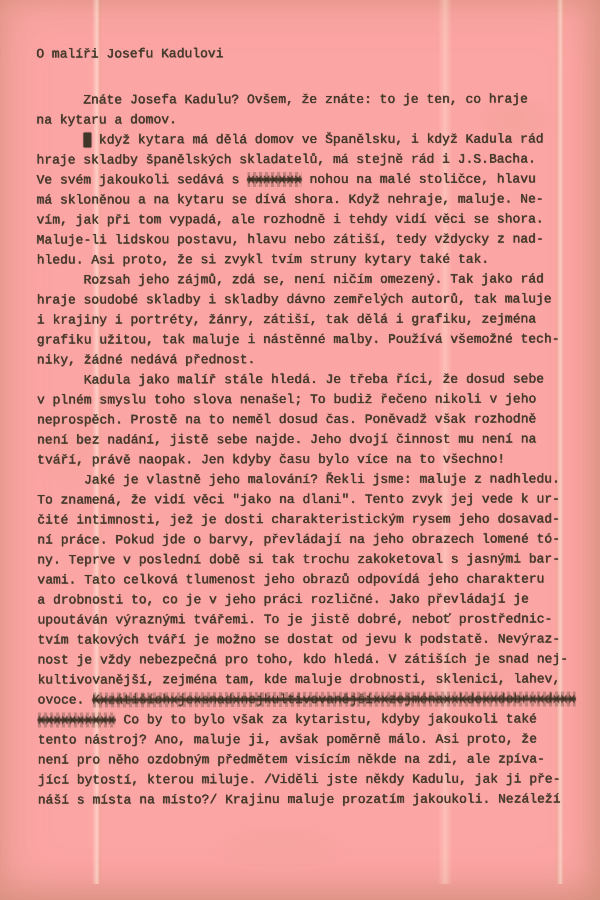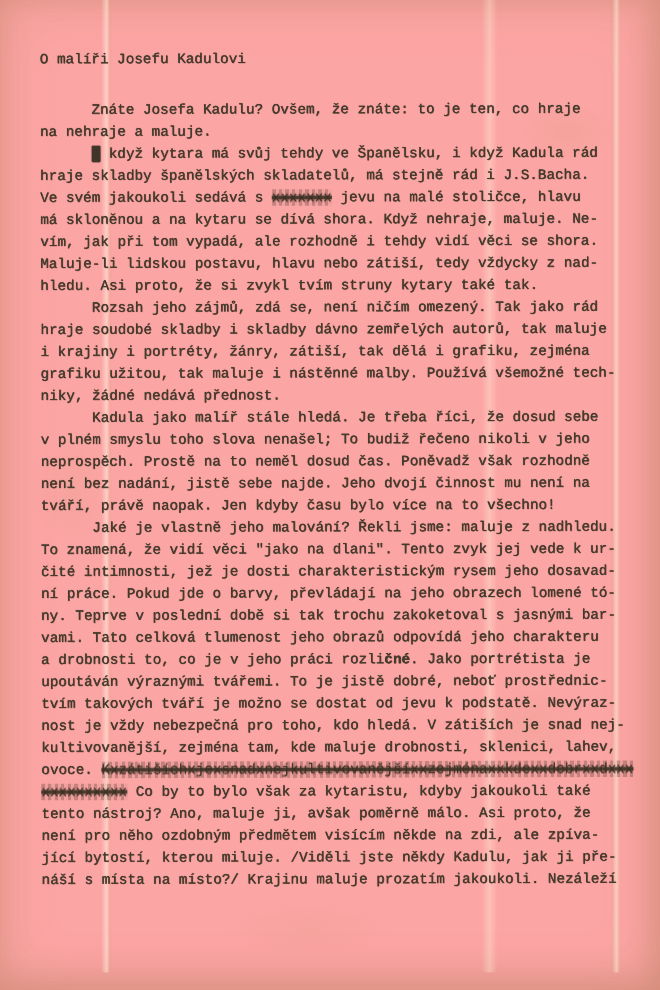--- a/index.html
+++ b/index.html
@@ -44,21 +44,21 @@
   
   .content{
     position:absolute;left:37px;top:44px;width:540px;
     color:var(--ink,#453a2c);
     font-size:13px;line-height:20px;
     transform:rotate(-0.12deg);
     text-shadow:0 0 0.7px currentColor,0.4px 0.3px 0.6px rgba(70,55,35,0.55);
   }
   .title{font-size:13px;font-weight:normal;margin:0 0 26px 0;white-space:pre;}
   .line{white-space:pre;height:20px;}
-  .b{font-weight:bold;}
+  .b{font-weight:normal;}
   
   .strike{
     color:rgba(64,52,37,0.92);
     text-decoration:line-through;
     text-decoration-thickness:3px;
     text-decoration-color:rgba(58,47,34,0.8);
     background:repeating-linear-gradient(90deg,rgba(62,50,36,0.30) 0 3px,rgba(62,50,36,0.05) 3px 6px);
     text-shadow:0 1px 0 rgba(62,50,36,0.35),0 -1px 0 rgba(62,50,36,0.35);
   }
   
@@ -73,45 +73,45 @@
     <div class="crease c2"></div>
     <div class="crease c3"></div>
     <div class="stain s1"></div>
     <div class="stain s2"></div>
     <div class="stain s3"></div>
     <div class="stain s4"></div>
     <div class="content" style="--ink: #453a2c;">
       <h1 class="title">O malíři Josefu Kadulovi</h1>
       <div id="textbody">
           <div class="line"><span>      Znáte Josefa Kadulu? Ovšem, že znáte: to je ten, co hraje</span></div>
-          <div class="line"><span>na nehraje a maluje.</span></div>
-          <div class="line"><span>      </span><span class="blot">I</span><span> když kytara má svůj tehdy ve Španělsku, i když Kadula rád</span></div>
+          <div class="line"><span>na kytaru a domov.</span></div>
+          <div class="line"><span>      </span><span class="blot">I</span><span> když kytara má dělá domov ve Španělsku, i když Kadula rád</span></div>
           <div class="line"><span>hraje skladby španělských skladatelů, má stejně rád i J.S.Bacha.</span></div>
-          <div class="line"><span>Ve svém jakoukoli sedává s </span><span class="strike">xxxxxxx</span><span> jevu na malé stoličce, hlavu</span></div>
+          <div class="line"><span>Ve svém jakoukoli sedává s </span><span class="strike">xxxxxxx</span><span> nohou na malé stoličce, hlavu</span></div>
           <div class="line"><span>má skloněnou a na kytaru se dívá shora. Když nehraje, maluje. Ne-</span></div>
           <div class="line"><span>vím, jak při tom vypadá, ale rozhodně i tehdy vidí věci se shora.</span></div>
           <div class="line"><span>Maluje-li lidskou postavu, hlavu nebo zátiší, tedy vždycky z nad-</span></div>
           <div class="line"><span>hledu. Asi proto, že si zvykl tvím struny kytary také tak.</span></div>
           <div class="line"><span>      Rozsah jeho zájmů, zdá se, není ničím omezený. Tak jako rád</span></div>
           <div class="line"><span>hraje soudobé skladby i skladby dávno zemřelých autorů, tak maluje</span></div>
           <div class="line"><span>i krajiny i portréty, žánry, zátiší, tak dělá i grafiku, zejména</span></div>
           <div class="line"><span>grafiku užitou, tak maluje i nástěnné malby. Používá všemožné tech-</span></div>
           <div class="line"><span>niky, žádné nedává přednost.</span></div>
           <div class="line"><span>      Kadula jako malíř stále hledá. Je třeba říci, že dosud sebe</span></div>
           <div class="line"><span>v plném smyslu toho slova nenašel; To budiž řečeno nikoli v jeho</span></div>
           <div class="line"><span>neprospěch. Prostě na to neměl dosud čas. Poněvadž však rozhodně</span></div>
           <div class="line"><span>není bez nadání, jistě sebe najde. Jeho dvojí činnost mu není na</span></div>
           <div class="line"><span>tváří, právě naopak. Jen kdyby času bylo více na to všechno!</span></div>
           <div class="line"><span>      Jaké je vlastně jeho malování? Řekli jsme: maluje z nadhledu.</span></div>
           <div class="line"><span>To znamená, že vidí věci "jako na dlani". Tento zvyk jej vede k ur-</span></div>
           <div class="line"><span>čité intimnosti, jež je dosti charakteristickým rysem jeho dosavad-</span></div>
           <div class="line"><span>ní práce. Pokud jde o barvy, převládají na jeho obrazech lomené tó-</span></div>
           <div class="line"><span>ny. Teprve v poslední době si tak trochu zakoketoval s jasnými bar-</span></div>
           <div class="line"><span>vami. Tato celková tlumenost jeho obrazů odpovídá jeho charakteru</span></div>
-          <div class="line"><span>a drobnosti to, co je v jeho práci rozli</span><span class="b">čné</span><span>. Jako portrétista je</span></div>
+          <div class="line"><span>a drobnosti to, co je v jeho práci rozli</span><span class="b">čné</span><span>. Jako převládají je</span></div>
           <div class="line"><span>upoutáván výraznými tvářemi. To je jistě dobré, neboť prostřednic-</span></div>
           <div class="line"><span>tvím takových tváří je možno se dostat od jevu k podstatě. Nevýraz-</span></div>
           <div class="line"><span>nost je vždy nebezpečná pro toho, kdo hledá. V zátiších je snad nej-</span></div>
           <div class="line"><span>kultivovanější, zejména tam, kde maluje drobnosti, sklenici, lahev,</span></div>
           <div class="line"><span>ovoce. </span><span class="strike">Kxzátišíchxjexsnadxnejkultivovanějšíxxzejménaxxkdexxdobrxxdxxx</span></div>
           <div class="line"><span class="strike">xxxxxxxxxx</span><span> Co by to bylo však za kytaristu, kdyby jakoukoli také</span></div>
           <div class="line"><span>tento nástroj? Ano, maluje ji, avšak poměrně málo. Asi proto, že</span></div>
           <div class="line"><span>není pro něho ozdobným předmětem visícím někde na zdi, ale zpíva-</span></div>
           <div class="line"><span>jící bytostí, kterou miluje. /Viděli jste někdy Kadulu, jak ji pře-</span></div>
           <div class="line"><span>náší s místa na místo?/ Krajinu maluje prozatím jakoukoli. Nezáleží</span></div>

